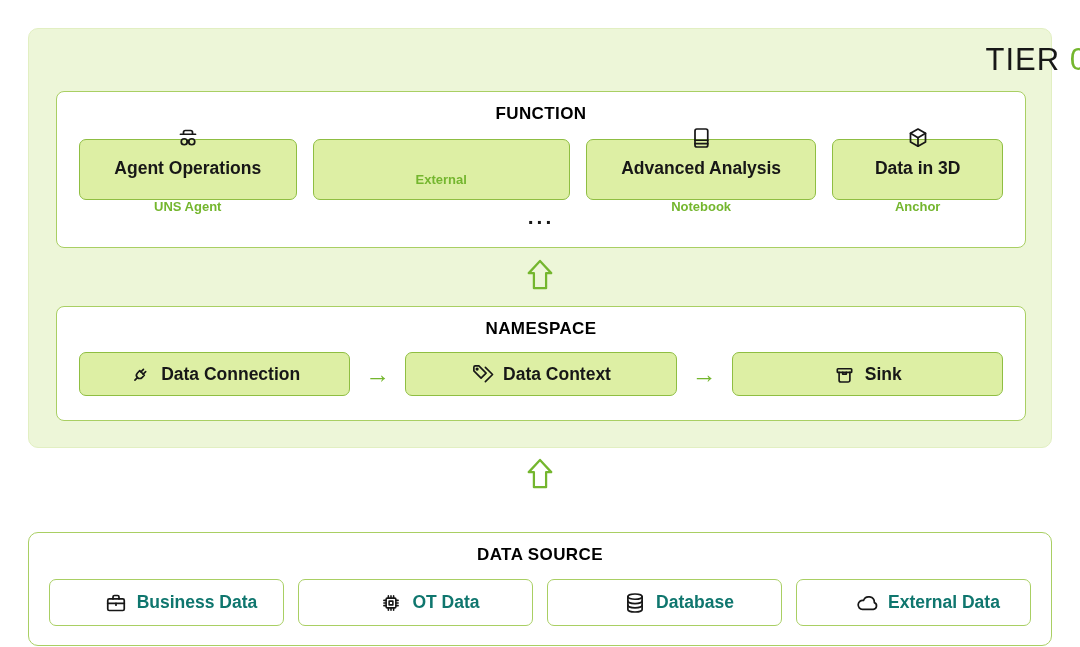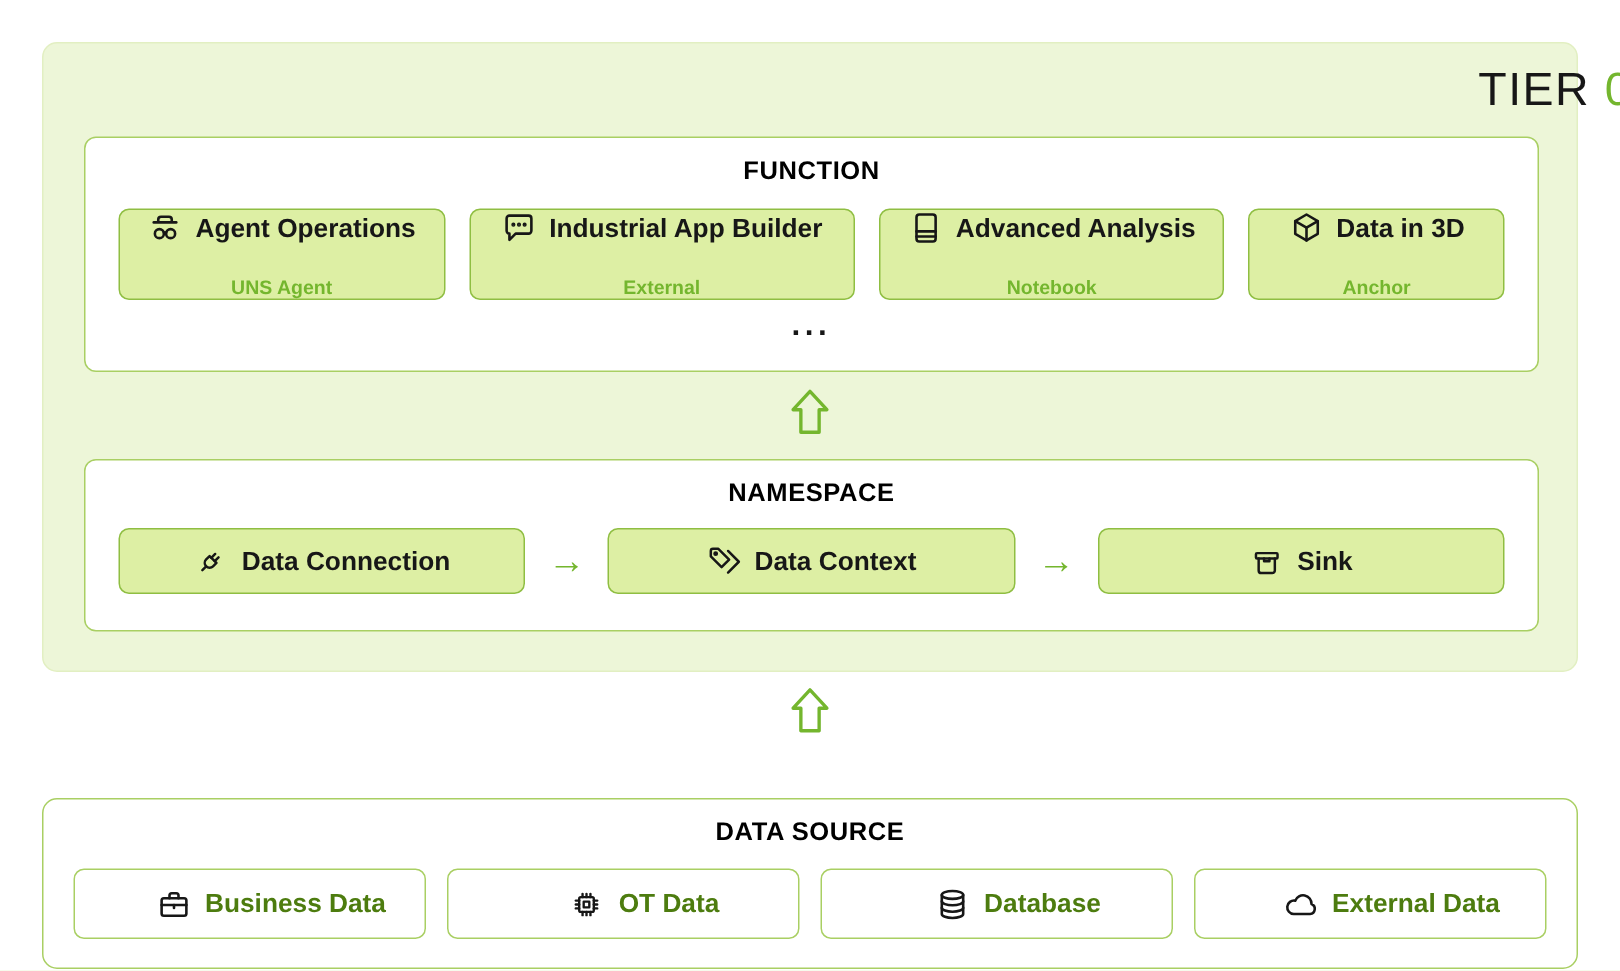--- a/index.html
+++ b/index.html
@@ -27,42 +27,42 @@
     margin-top:12px;letter-spacing:0.4px;
   }
   .func-row{display:flex;justify-content:center;gap:16px;margin-top:15px;height:61px;padding:0 22px;}
   .func-card{
     background:#ddefa4;border:1px solid #8fbe42;border-radius:7px;
     display:flex;flex-direction:column;align-items:center;justify-content:center;
     box-sizing:border-box;
   }
   .func-card.w1{width:218px;} .func-card.w2{width:258px;}
   .func-card.w3{width:231px;} .func-card.w4{width:171px;}
-  .card-main{display:flex;align-items:center;gap:8px;font-size:17.5px;font-weight:700;color:#171717;}
+  .card-main{display:flex;align-items:center;gap:8px;font-size:17.5px;font-weight:700;color:#171717;flex-direction:column;}
   .card-sub{font-size:13px;font-weight:600;color:#74b62e;margin-top:20px;}
   .ellipsis{text-align:center;font-weight:700;font-size:21px;color:#171717;letter-spacing:3px;line-height:26px;margin-top:4px;}
   .up-arrow{position:absolute;left:50%;transform:translateX(-50%);}
   .up-arrow.inside{top:229px;}
   .up-arrow.between{top:457px;}
   .ns-row{display:flex;align-items:center;margin-top:13px;height:44px;padding:0 22px;}
   .ns-card{
     flex:1;height:44px;background:#ddefa4;border:1px solid #8fbe42;border-radius:7px;
     display:flex;align-items:center;justify-content:center;gap:9px;
     font-size:17.5px;font-weight:700;color:#171717;box-sizing:border-box;
   }
   .ns-arrow{flex:0 0 55px;text-align:center;color:#74b62e;font-size:25px;font-weight:400;line-height:44px;}
   .source-panel{
     position:absolute;left:28px;top:503px;width:1024px;height:114px;
     background:#ffffff;border:1.5px solid #a9cf63;border-radius:10px;box-sizing:border-box;margin-top:29px;
   }
   .src-row{display:flex;justify-content:center;gap:14px;margin-top:14px;height:47px;padding:0 20px;}
   .src-card{
     flex:1;max-width:236px;background:#ffffff;border:1.5px solid #a9cf63;border-radius:7px;
     display:flex;align-items:center;justify-content:center;gap:9px;
-    font-size:17.5px;font-weight:700;color:#4d7c0f;box-sizing:border-box;padding-left:28px;
+    font-size:17.5px;font-weight:700;color:#0f766e;box-sizing:border-box;padding-left:28px;
   }
   .icon svg{display:block;}
 </style>
 </head>
 <body>
 
 <div class="tier">
 
   <div class="tier-title">
     <span>TIER</span>
@@ -83,31 +83,20 @@
               <circle cx="21" cy="21" r="4"></circle>
               <line x1="15" y1="20" x2="17" y2="20"></line>
             </svg>
           </span>
           <span>Agent Operations</span>
         </div>
         <div class="card-sub">UNS Agent</div>
       </div>
 
       <div class="func-card w2">
-        <div class="card-main">
-          <span class="icon">
-            <svg width="24" height="24" viewBox="0 0 32 32" fill="none" stroke="#171717" stroke-width="2.3" stroke-linecap="round" stroke-linejoin="round">
-              <path d="M5 7.5 A2.5 2.5 0 0 1 7.5 5 h17 A2.5 2.5 0 0 1 27 7.5 v11 a2.5 2.5 0 0 1 -2.5 2.5 H13 l-5.5 5.5 V21 H7.5 A2.5 2.5 0 0 1 5 18.5 z"></path>
-              <circle cx="11" cy="13" r="0.7" fill="#171717"></circle>
-              <circle cx="16" cy="13" r="0.7" fill="#171717"></circle>
-              <circle cx="21" cy="13" r="0.7" fill="#171717"></circle>
-            </svg>
-          </span>
-          <span>Industrial App Builder</span>
-        </div>
         <div class="card-sub">External</div>
       </div>
 
       <div class="func-card w3">
         <div class="card-main">
           <span class="icon">
             <svg width="24" height="24" viewBox="0 0 32 32" fill="none" stroke="#171717" stroke-width="2.3" stroke-linecap="round" stroke-linejoin="round">
               <rect x="8" y="4" width="17" height="24" rx="2.5"></rect>
               <line x1="8" y1="19" x2="25" y2="19"></line>
               <line x1="8" y1="23.5" x2="25" y2="23.5"></line>

